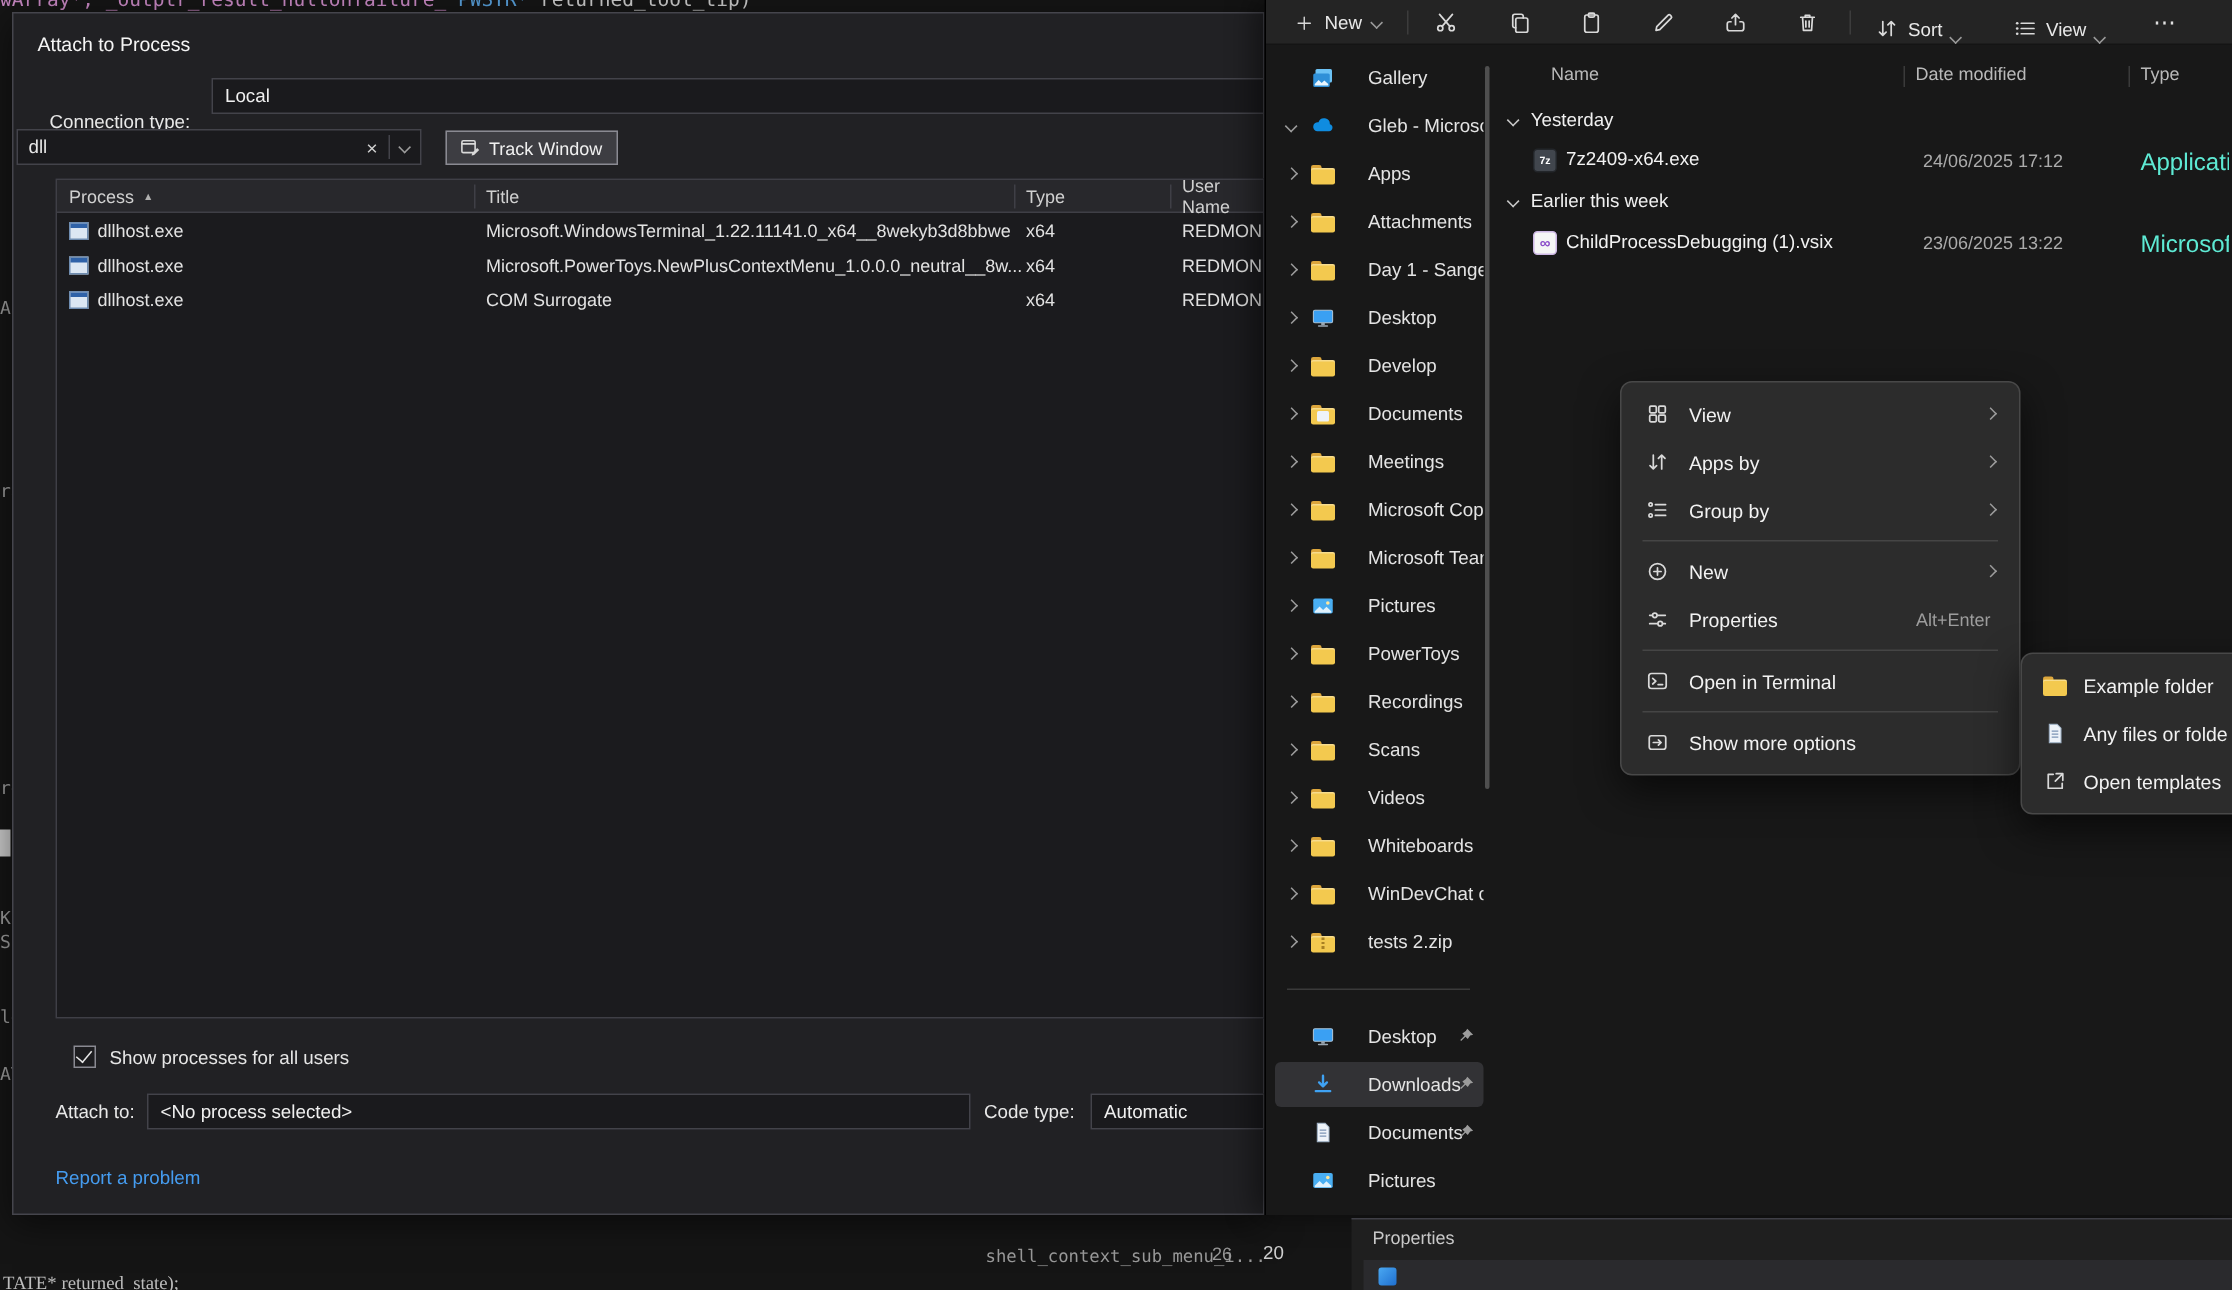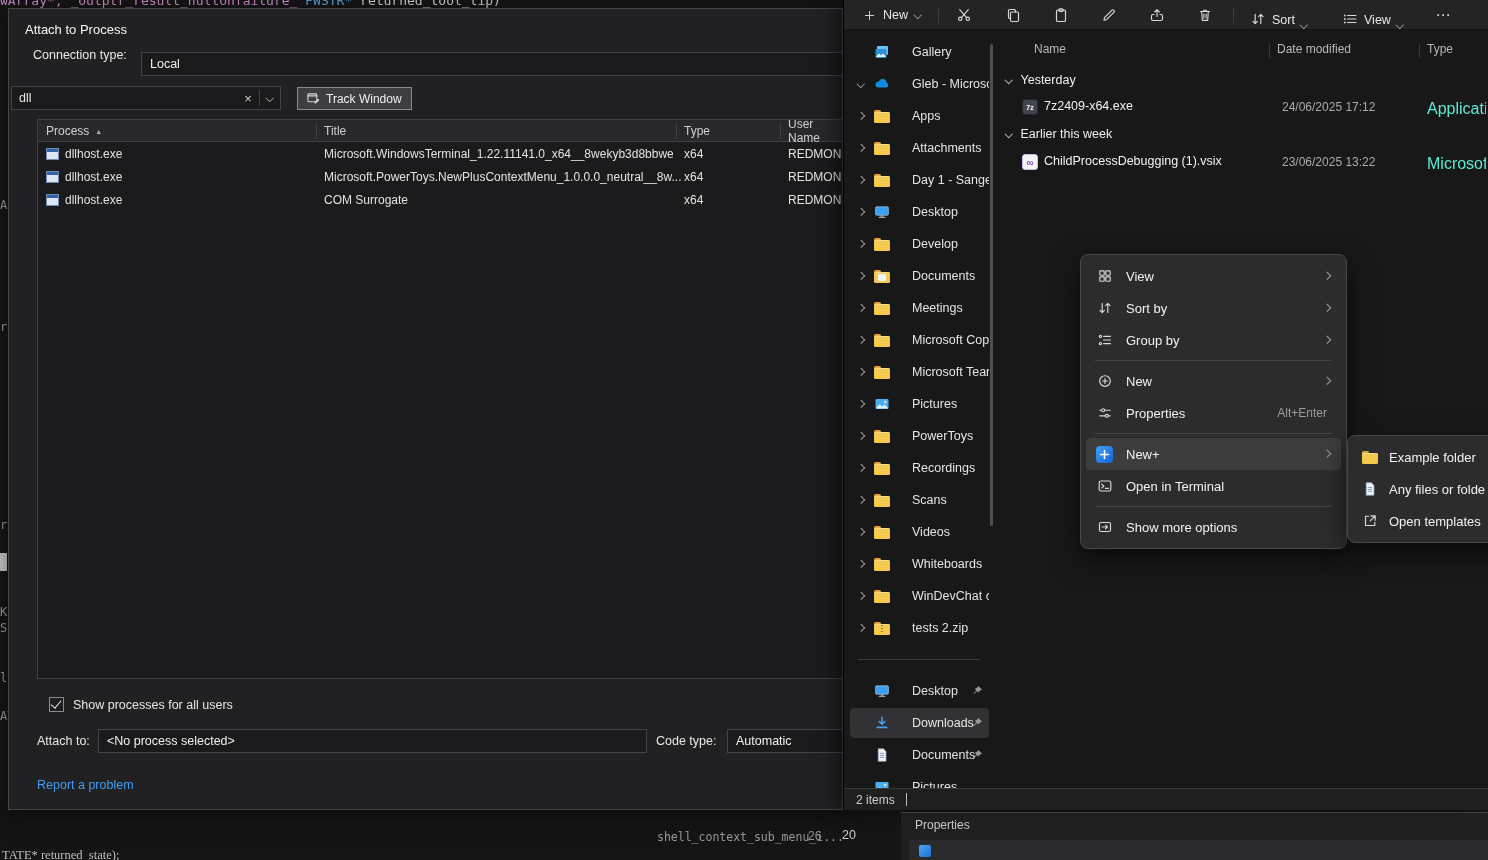--- a/index.html
+++ b/index.html
@@ -118,21 +118,21 @@
   <span class="frag" style="top:709px">AT</span>
   <div class="frag-block"></div>
   <div class="ed-bot-code">TATE* returned_state);</div>
   <div class="ed-bot-sym">shell_context_sub_menu_i...</div>
   <div class="ed-bot-n1">26</div>
   <div class="ed-bot-n2">20</div>
 
   <section class="dlg">
     <div class="dlg-title">Attach to Process</div>
 
-    <span class="lbl" style="left:24px;top:39px">Connection type:</span>
+    <span class="lbl" style="left:24px;top:65px">Connection type:</span>
     <div class="combo" style="left:132px;top:43px;right:-1px">
       <span>Local</span>
     </div>
 
     <div class="filter">
       <span class="filter-text">dll</span>
       <span class="filter-clear">×</span>
       <span class="filter-div"></span>
       <span class="filter-dd">
           <i class="chev down"></i>
@@ -536,24 +536,20 @@
       <i class="chev down lt"></i>
       <span>Earlier this week</span>
     </div>
     <div class="fl-row" style="top:149px">
       <span class="f-ic ic-vsix">∞</span>
       <span class="f-name">ChildProcessDebugging (1).vsix</span>
       <span class="f-date">23/06/2025 13:22</span>
       <span class="f-type">Microsoft Vi</span>
     </div>
 
-    <div class="exp-status">
-      <span class="status-txt">2 items</span>
-      <i class="status-caret"></i>
-    </div>
   </section>
 
   <div class="props">
     <span class="props-title">Properties</span>
     <div class="props-row">
       <i class="props-ic"></i>
     </div>
   </div>
 
   <div class="cmenu">
@@ -568,21 +564,21 @@
         </span>
       <span>View</span>
       <i class="chev mch"></i>
     </div>
     <div class="mi">
       <span class="mic">
           <svg class="sic" viewBox="0 0 16 16">
             <path d="M5.2 3.4v9M3 10.4l2.2 2.2 2.2-2.2M10.8 12.6v-9M8.6 5.6l2.2-2.2 2.2 2.2"></path>
           </svg>
         </span>
-      <span>Sort by</span>
+      <span>Apps by</span>
       <i class="chev mch"></i>
     </div>
     <div class="mi">
       <span class="mic">
           <svg class="sic" viewBox="0 0 16 16">
             <circle cx="3.4" cy="4.4" r="1.1"></circle>
             <circle cx="3.4" cy="11.6" r="1.1"></circle>
             <path d="M6.6 4.4h6.8M6.6 8h6.8M6.6 11.6h6.8"></path>
           </svg>
         </span>
@@ -605,31 +601,20 @@
           <svg class="sic" viewBox="0 0 16 16">
             <path d="M2.8 5.2h10.4M2.8 10.8h10.4"></path>
             <circle cx="6.2" cy="5.2" r="1.5" fill="#2c2c2c"></circle>
             <circle cx="9.8" cy="10.8" r="1.5" fill="#2c2c2c"></circle>
           </svg>
         </span>
       <span>Properties</span>
       <span class="msc">Alt+Enter</span>
     </div>
     <div class="msep"></div>
-    <div class="mi sel">
-      <span class="mic">
-          <span class="newplus-ic">
-            <svg width="11" height="11" viewBox="0 0 11 11">
-              <path d="M5.5 1.5v8M1.5 5.5h8" stroke="#fff" stroke-width="1.6" stroke-linecap="round"></path>
-            </svg>
-          </span>
-        </span>
-      <span>New+</span>
-      <i class="chev mch"></i>
-    </div>
     <div class="mi">
       <span class="mic">
           <svg class="sic" viewBox="0 0 16 16">
             <rect x="2.2" y="3" width="11.6" height="10" rx="1.8"></rect>
             <path d="M4.8 6.2l2.1 1.9-2.1 1.9M8.4 10.4h3"></path>
           </svg>
         </span>
       <span>Open in Terminal</span>
     </div>
     <div class="msep"></div>

